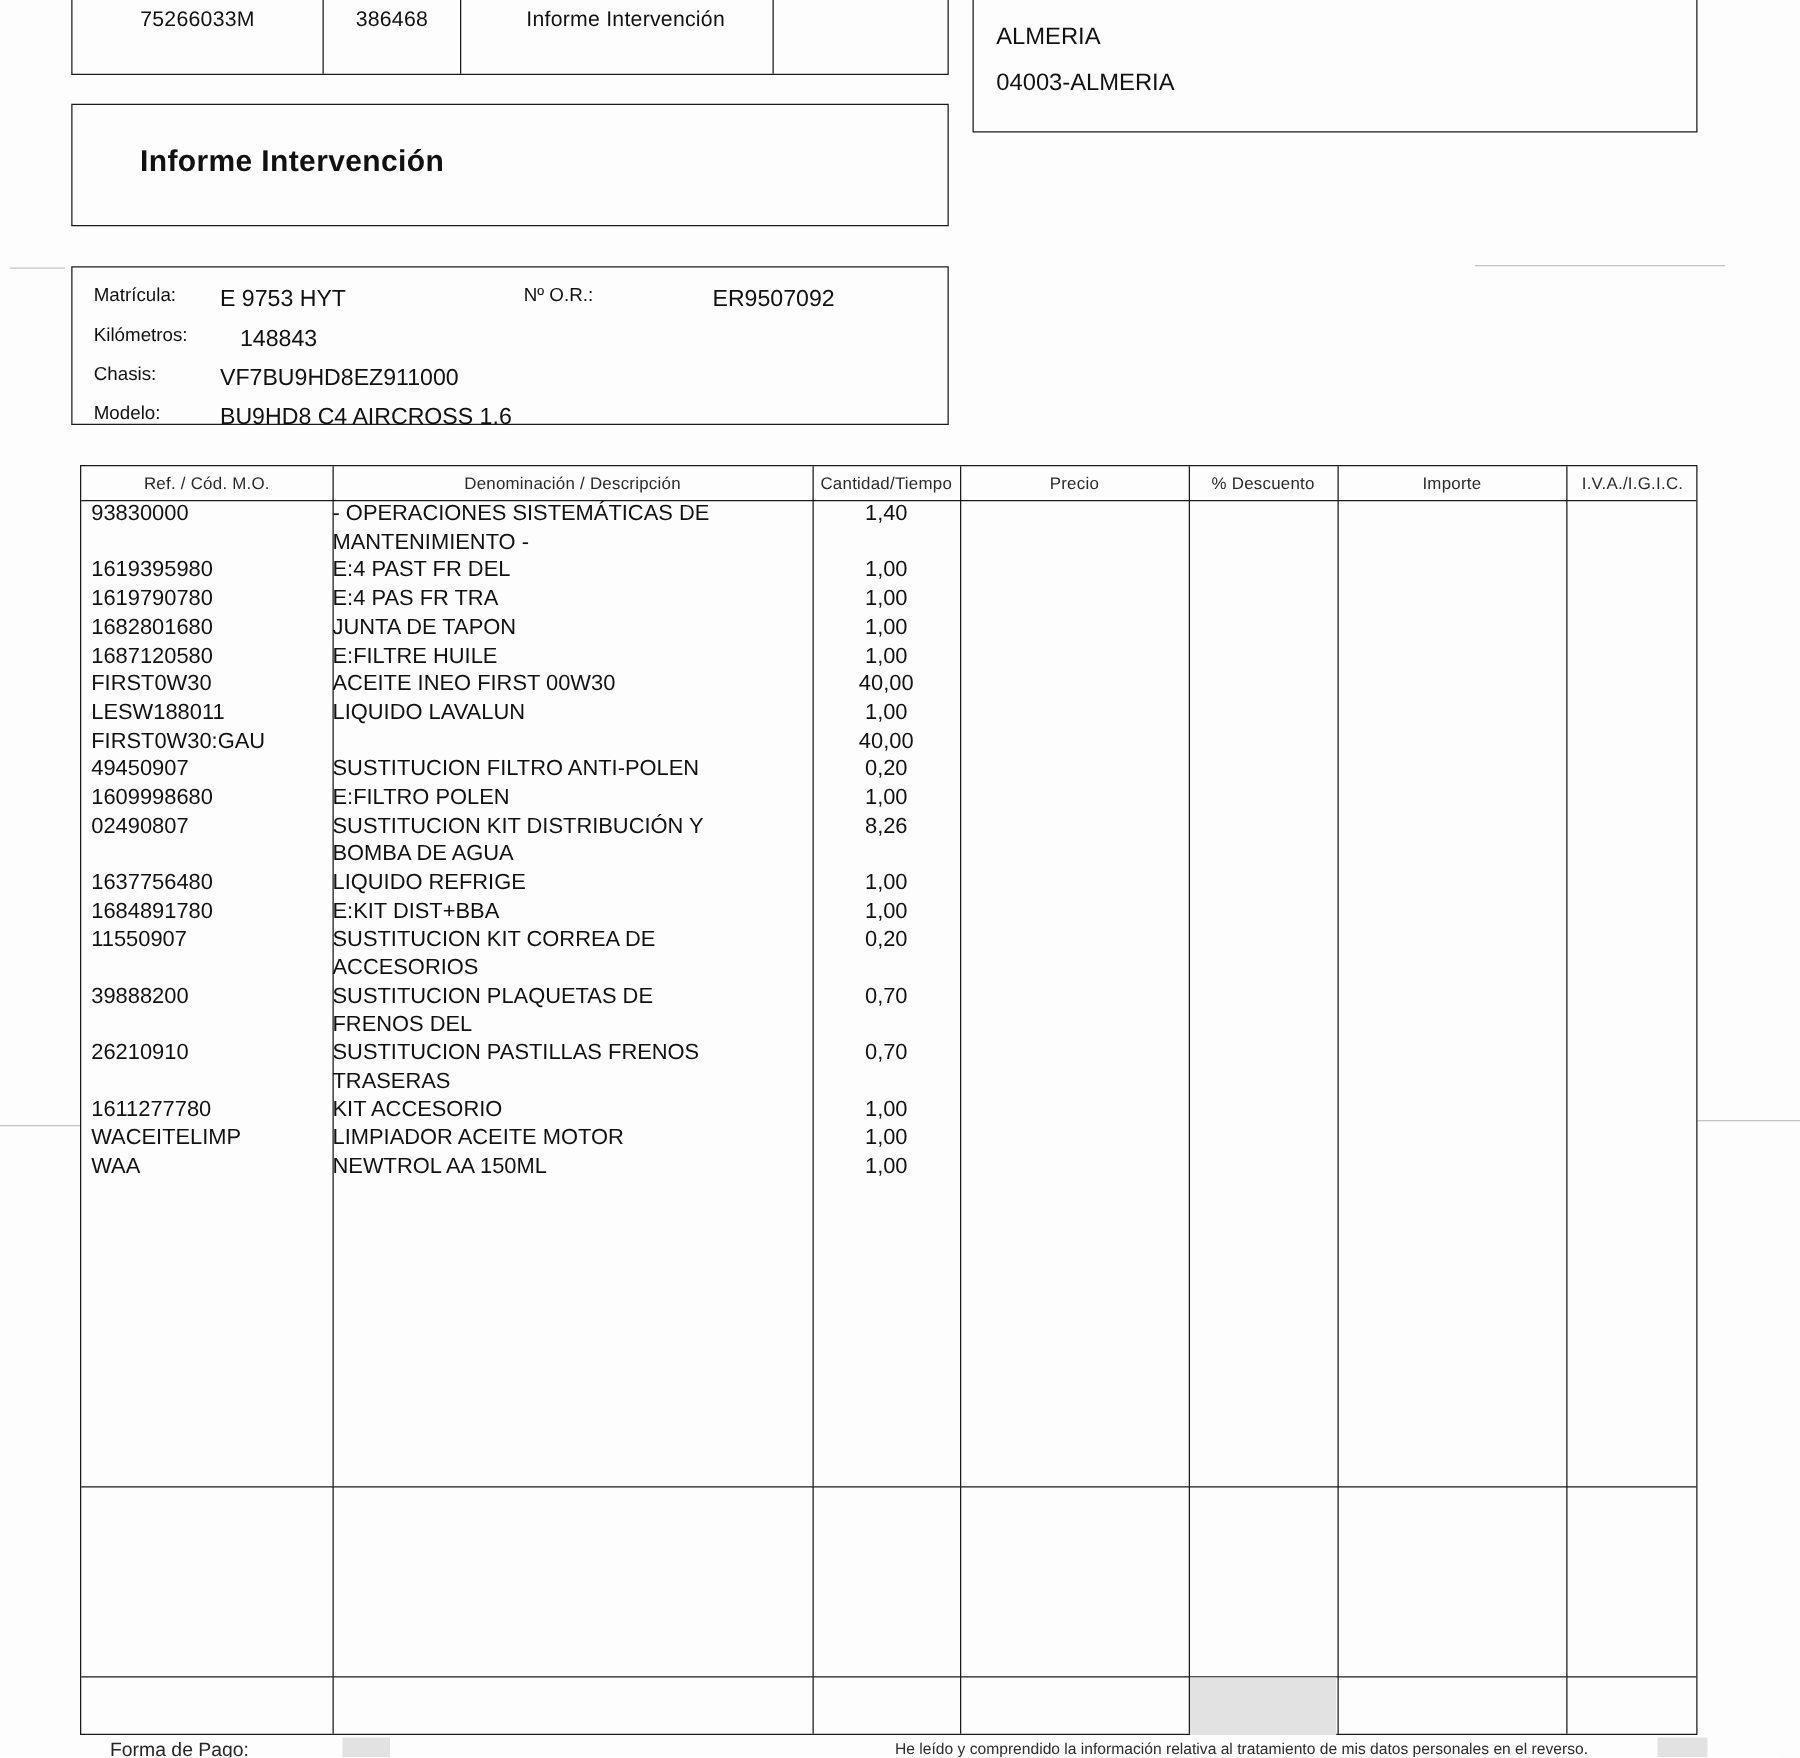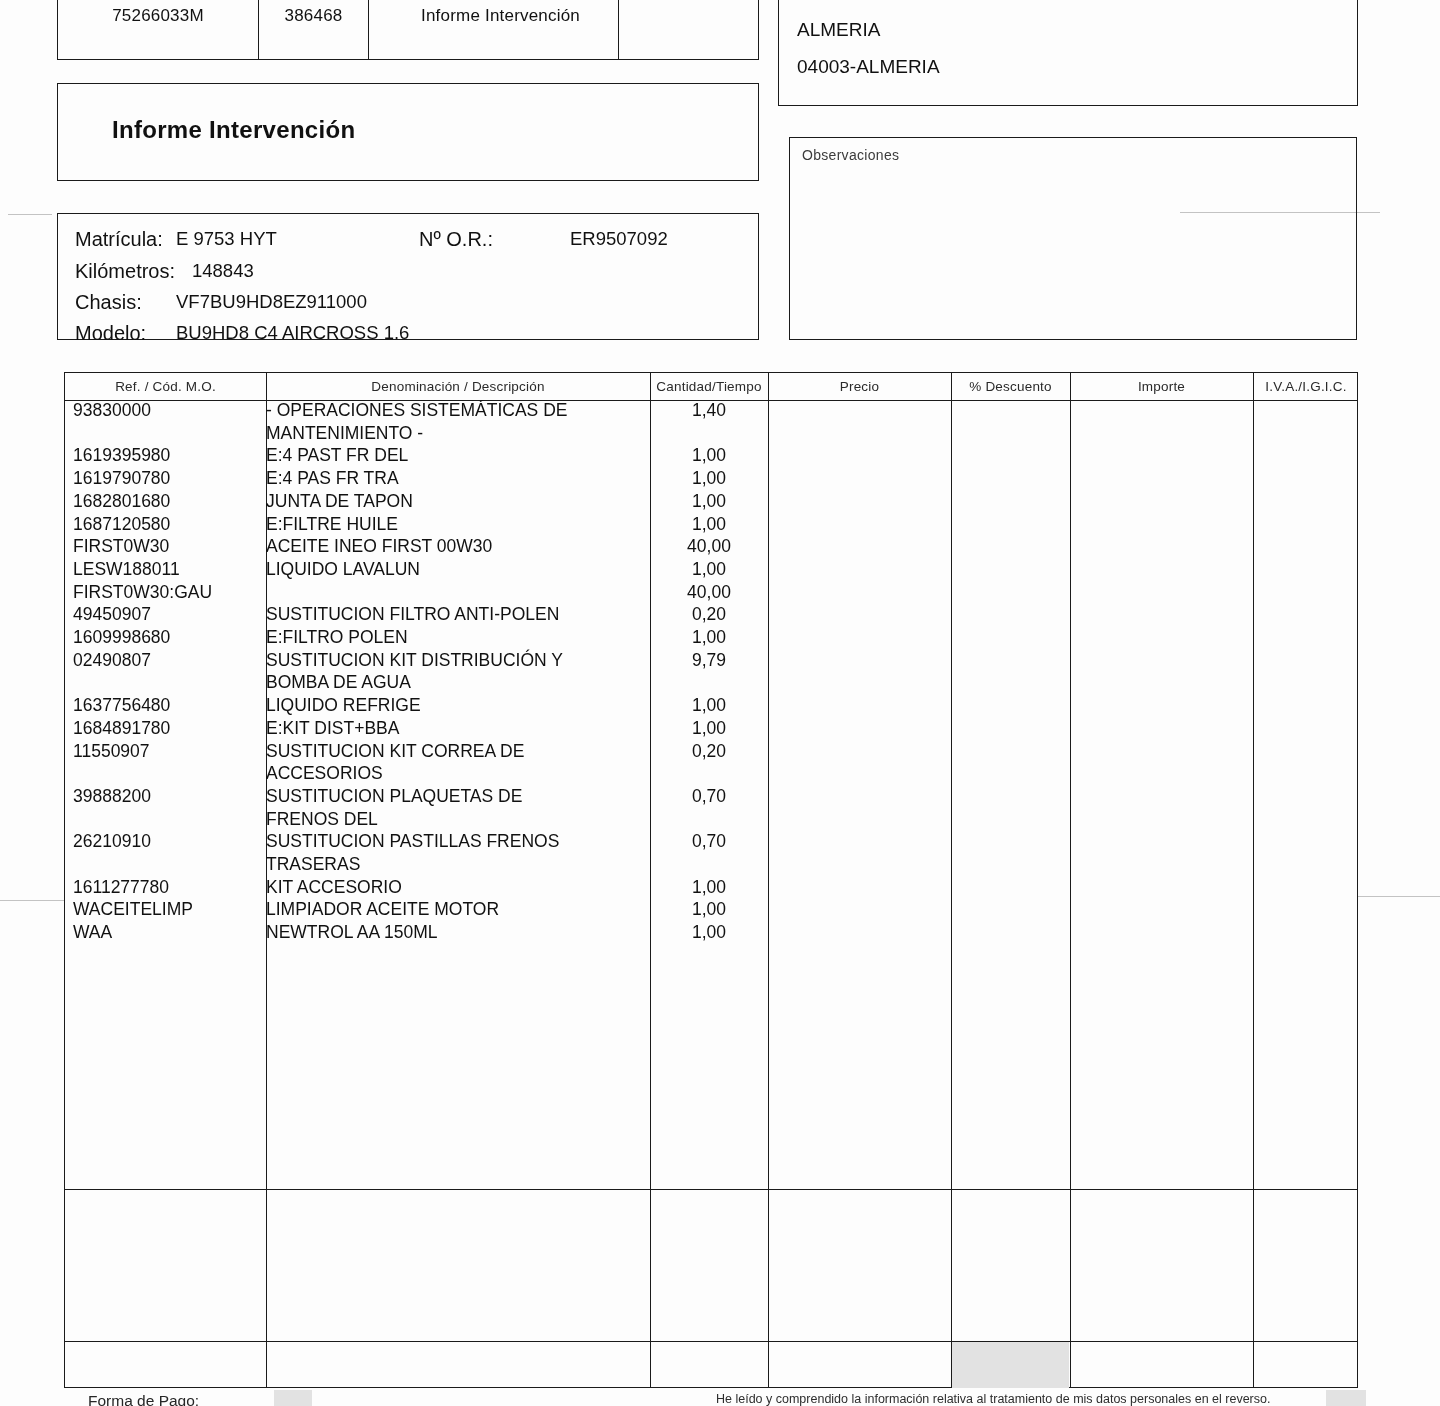--- a/index.html
+++ b/index.html
@@ -67,21 +67,21 @@
     letter-spacing: .3px;
   }
 
   
   #vehicle-box {
     left: 57px;
     top: 213px;
     width: 702px;
     height: 127px;
   }
-  .veh-label { position: absolute; font-size: 20px; }
+  .veh-label { position: absolute; font-size: 15px; }
   .veh-value { position: absolute; font-size: 18.5px; }
 
   
   #address-box {
     left: 778px;
     top: -120px;
     width: 580px;
     height: 226px;
   }
   #addr-city {
@@ -260,23 +260,20 @@
     <div class="veh-label" style="left:17px; top:108px;">Modelo:</div>
     <div class="veh-value" style="left:118px; top:108px;">BU9HD8 C4 AIRCROSS 1.6</div>
   </div>
 
   <div class="box" id="address-box">
 
     <div id="addr-city">ALMERIA</div>
     <div id="addr-zip">04003-ALMERIA</div>
   </div>
 
-  <div class="box" id="obs-box">
-    <div id="obs-label">Observaciones</div>
-  </div>
 
   <div class="box" id="lines-table">
 
     <div id="hdr-row">
       <div class="hcell" style="left:0;    width:201px;">Ref. / Cód. M.O.</div>
       <div class="hcell" style="left:201px; width:384px;">Denominación / Descripción</div>
       <div class="hcell" style="left:585px; width:118px;">Cantidad/Tiempo</div>
       <div class="hcell" style="left:703px; width:183px;">Precio</div>
       <div class="hcell" style="left:886px; width:119px;">% Descuento</div>
       <div class="hcell" style="left:1005px; width:183px;">Importe</div>
@@ -347,21 +344,21 @@
           <div class="c-qty">0,20</div>
         </div>
         <div class="line-row" style="top: 227px;">
           <div class="c-ref">1609998680</div>
           <div class="c-desc">E:FILTRO POLEN</div>
           <div class="c-qty">1,00</div>
         </div>
         <div class="line-row" style="top: 249.7px;">
           <div class="c-ref">02490807</div>
           <div class="c-desc">SUSTITUCION KIT DISTRIBUCIÓN Y</div>
-          <div class="c-qty">9,79</div>
+          <div class="c-qty">8,26</div>
         </div>
         <div class="line-row" style="top: 272.4px;">
           <div class="c-ref"></div>
           <div class="c-desc">BOMBA DE AGUA</div>
           <div class="c-qty"></div>
         </div>
         <div class="line-row" style="top: 295.1px;">
           <div class="c-ref">1637756480</div>
           <div class="c-desc">LIQUIDO REFRIGE</div>
           <div class="c-qty">1,00</div>

